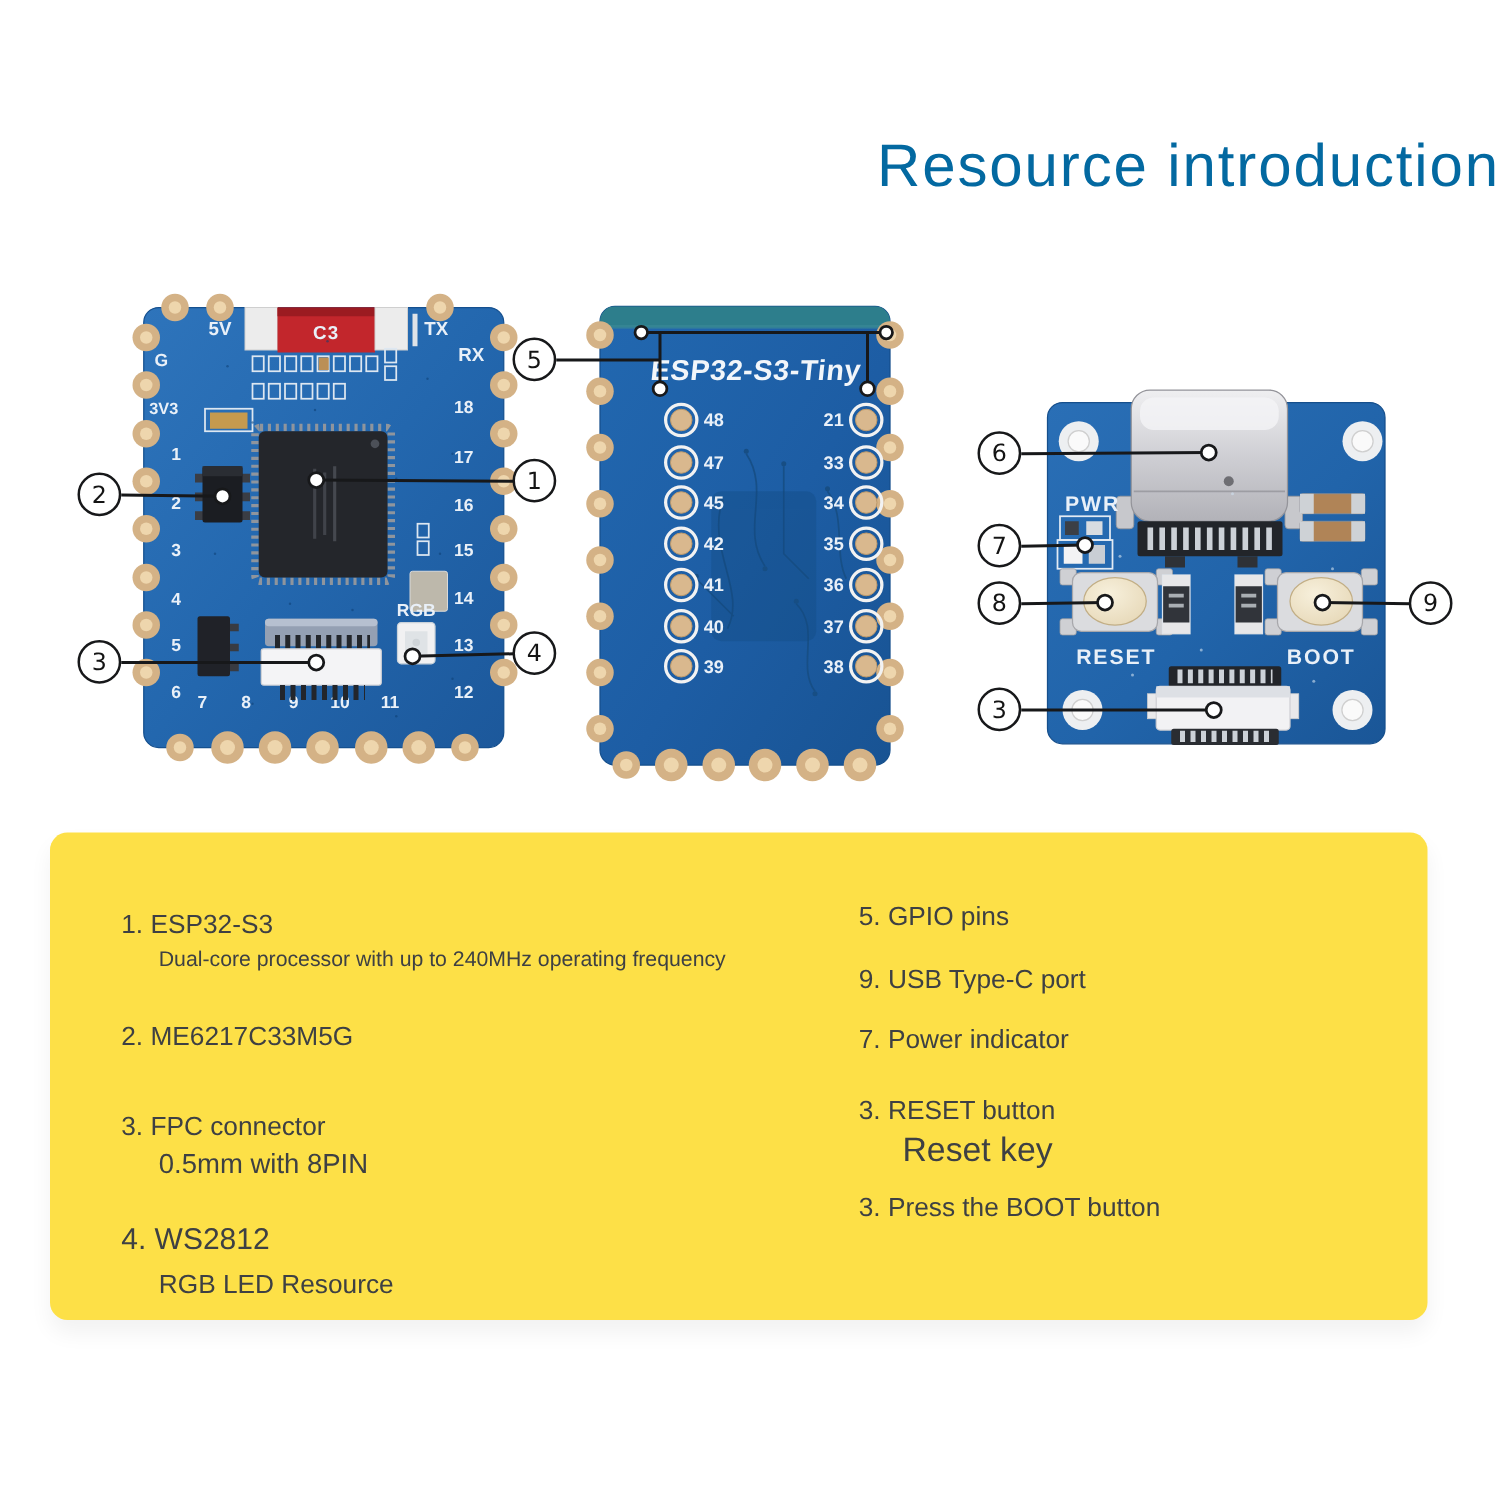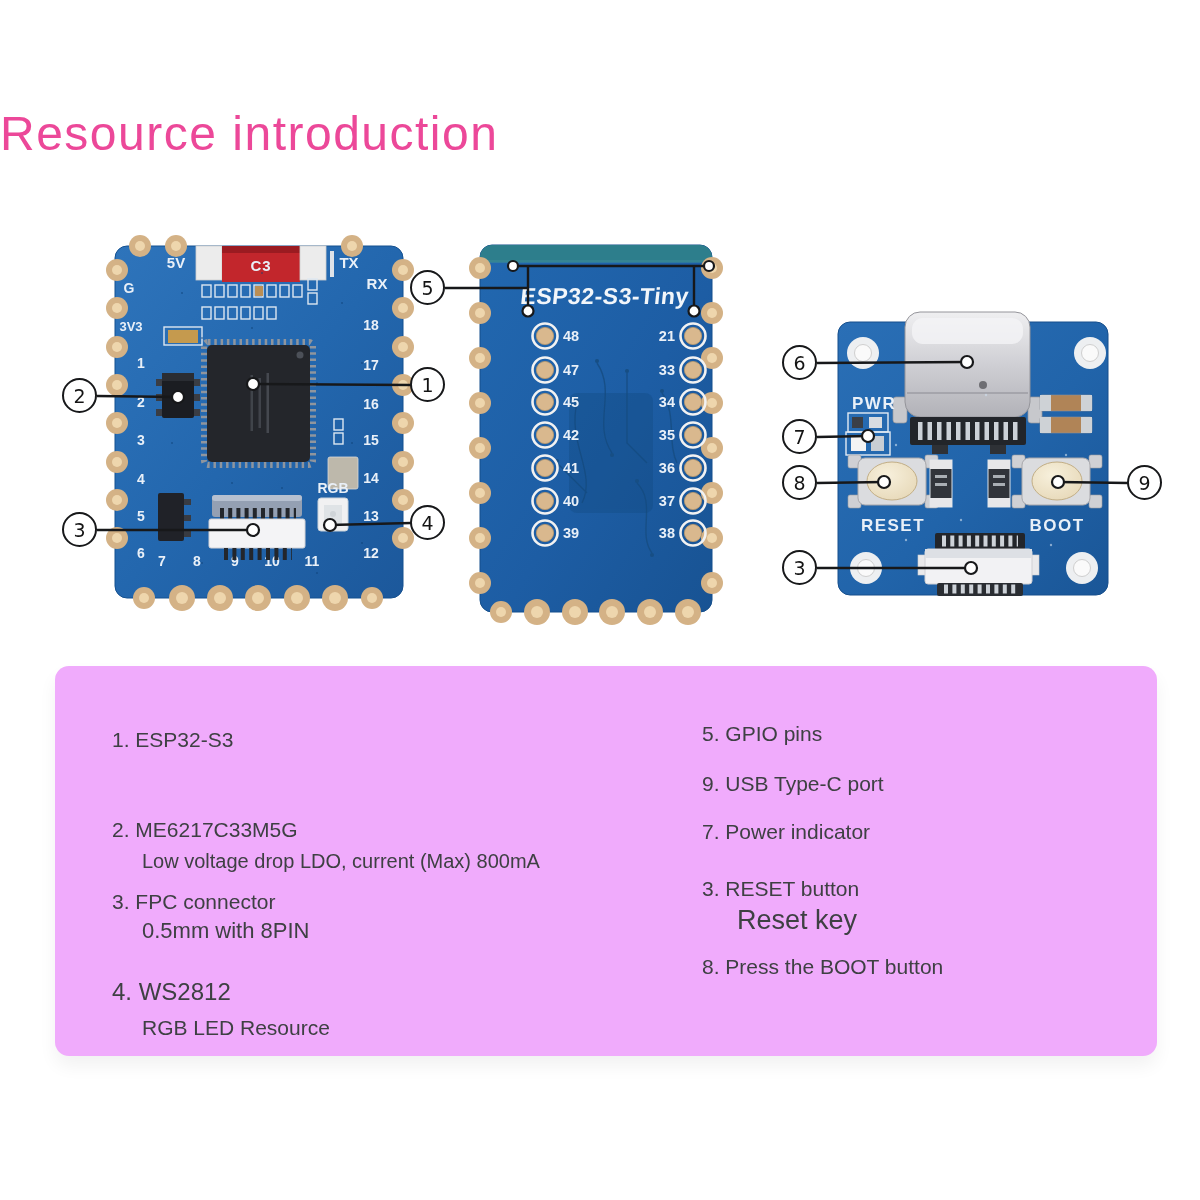--- a/index.html
+++ b/index.html
@@ -1,28 +1,28 @@
 <!DOCTYPE html>
 <html><head>
 <meta charset="utf-8">
 <style>
   html,body{margin:0;padding:0;background:#ffffff;}
   body{width:1200px;height:1200px;font-family:"Liberation Sans",sans-serif;}
   .stage{position:relative;width:1200px;height:1200px;background:#fff;overflow:hidden;}
-  .title{position:absolute;top:106px;left:0;width:100%;text-align:left;font-size:48px;
-         letter-spacing:1.5px;color:#ec4899;font-weight:400;}
+  .title{position:absolute;top:106px;left:0;width:100%;text-align:right;font-size:48px;
+         letter-spacing:1.5px;color:#0369a1;font-weight:400;}
   svg.board{position:absolute;overflow:visible;}
   svg.overlay{position:absolute;left:0;top:0;pointer-events:none;}
   text.sk{fill:#e9f0f8;font-weight:bold;font-family:"Liberation Sans",sans-serif;}
   text.bt{fill:#f2f6fa;font-weight:bold;font-family:"Liberation Sans",sans-serif;letter-spacing:.5px;}
   .callout{position:absolute;width:35px;height:35px;border:2.6px solid #17181a;border-radius:50%;
            background:#fff;display:flex;align-items:center;justify-content:center;
            font-size:19px;font-weight:400;color:#141414;box-sizing:border-box;
            font-family:"DejaVu Sans",sans-serif;z-index:5;}
-  .panel{position:absolute;left:55px;top:666px;width:1102px;height:390px;background:#f0abfc;
+  .panel{position:absolute;left:40px;top:666px;width:1102px;height:390px;background:#fde047;
          border-radius:14px;box-shadow:0 10px 18px rgba(0,0,0,.055);}
   .lg{position:absolute;color:#3e4043;white-space:nowrap;}
   .lg.item{font-size:21px;}
 </style>
 </head>
 <body>
 
 <div class="stage">
 
   <div class="title">Resource introduction</div>
@@ -460,28 +460,28 @@
   <div class="callout" style="left:410px;top:505px">4</div>
   <div class="callout" style="left:410px;top:270px">5</div>
   <div class="callout" style="left:782px;top:345px">6</div>
   <div class="callout" style="left:782px;top:419px">7</div>
   <div class="callout" style="left:782px;top:465px">8</div>
   <div class="callout" style="left:1127px;top:465px">9</div>
   <div class="callout" style="left:782px;top:550px">3</div>
 
   <div class="panel">
     <div class="lg item" style="left:57px;top:62px">1. ESP32-S3</div>
+    <div class="lg" style="left:87px;top:92px;font-size:17px">Dual-core processor with up to 240MHz operating frequency</div>
     <div class="lg item" style="left:57px;top:152px">2. ME6217C33M5G</div>
-    <div class="lg" style="left:87px;top:184px;font-size:20px">Low voltage drop LDO, current (Max) 800mA</div>
     <div class="lg item" style="left:57px;top:224px">3. FPC connector</div>
     <div class="lg" style="left:87px;top:252px;font-size:22px">0.5mm with 8PIN</div>
     <div class="lg item" style="left:57px;top:312px;font-size:24px">4. WS2812</div>
     <div class="lg" style="left:87px;top:350px;font-size:21px">RGB LED Resource</div>
 
     <div class="lg item" style="left:647px;top:56px">5. GPIO pins</div>
     <div class="lg item" style="left:647px;top:106px">9. USB Type-C port</div>
     <div class="lg item" style="left:647px;top:154px">7. Power indicator</div>
     <div class="lg item" style="left:647px;top:211px">3. RESET button</div>
     <div class="lg" style="left:682px;top:239px;font-size:27px">Reset key</div>
-    <div class="lg item" style="left:647px;top:289px">8. Press the BOOT button</div>
+    <div class="lg item" style="left:647px;top:289px">3. Press the BOOT button</div>
   </div>
 
 </div>
 
 </body></html>

